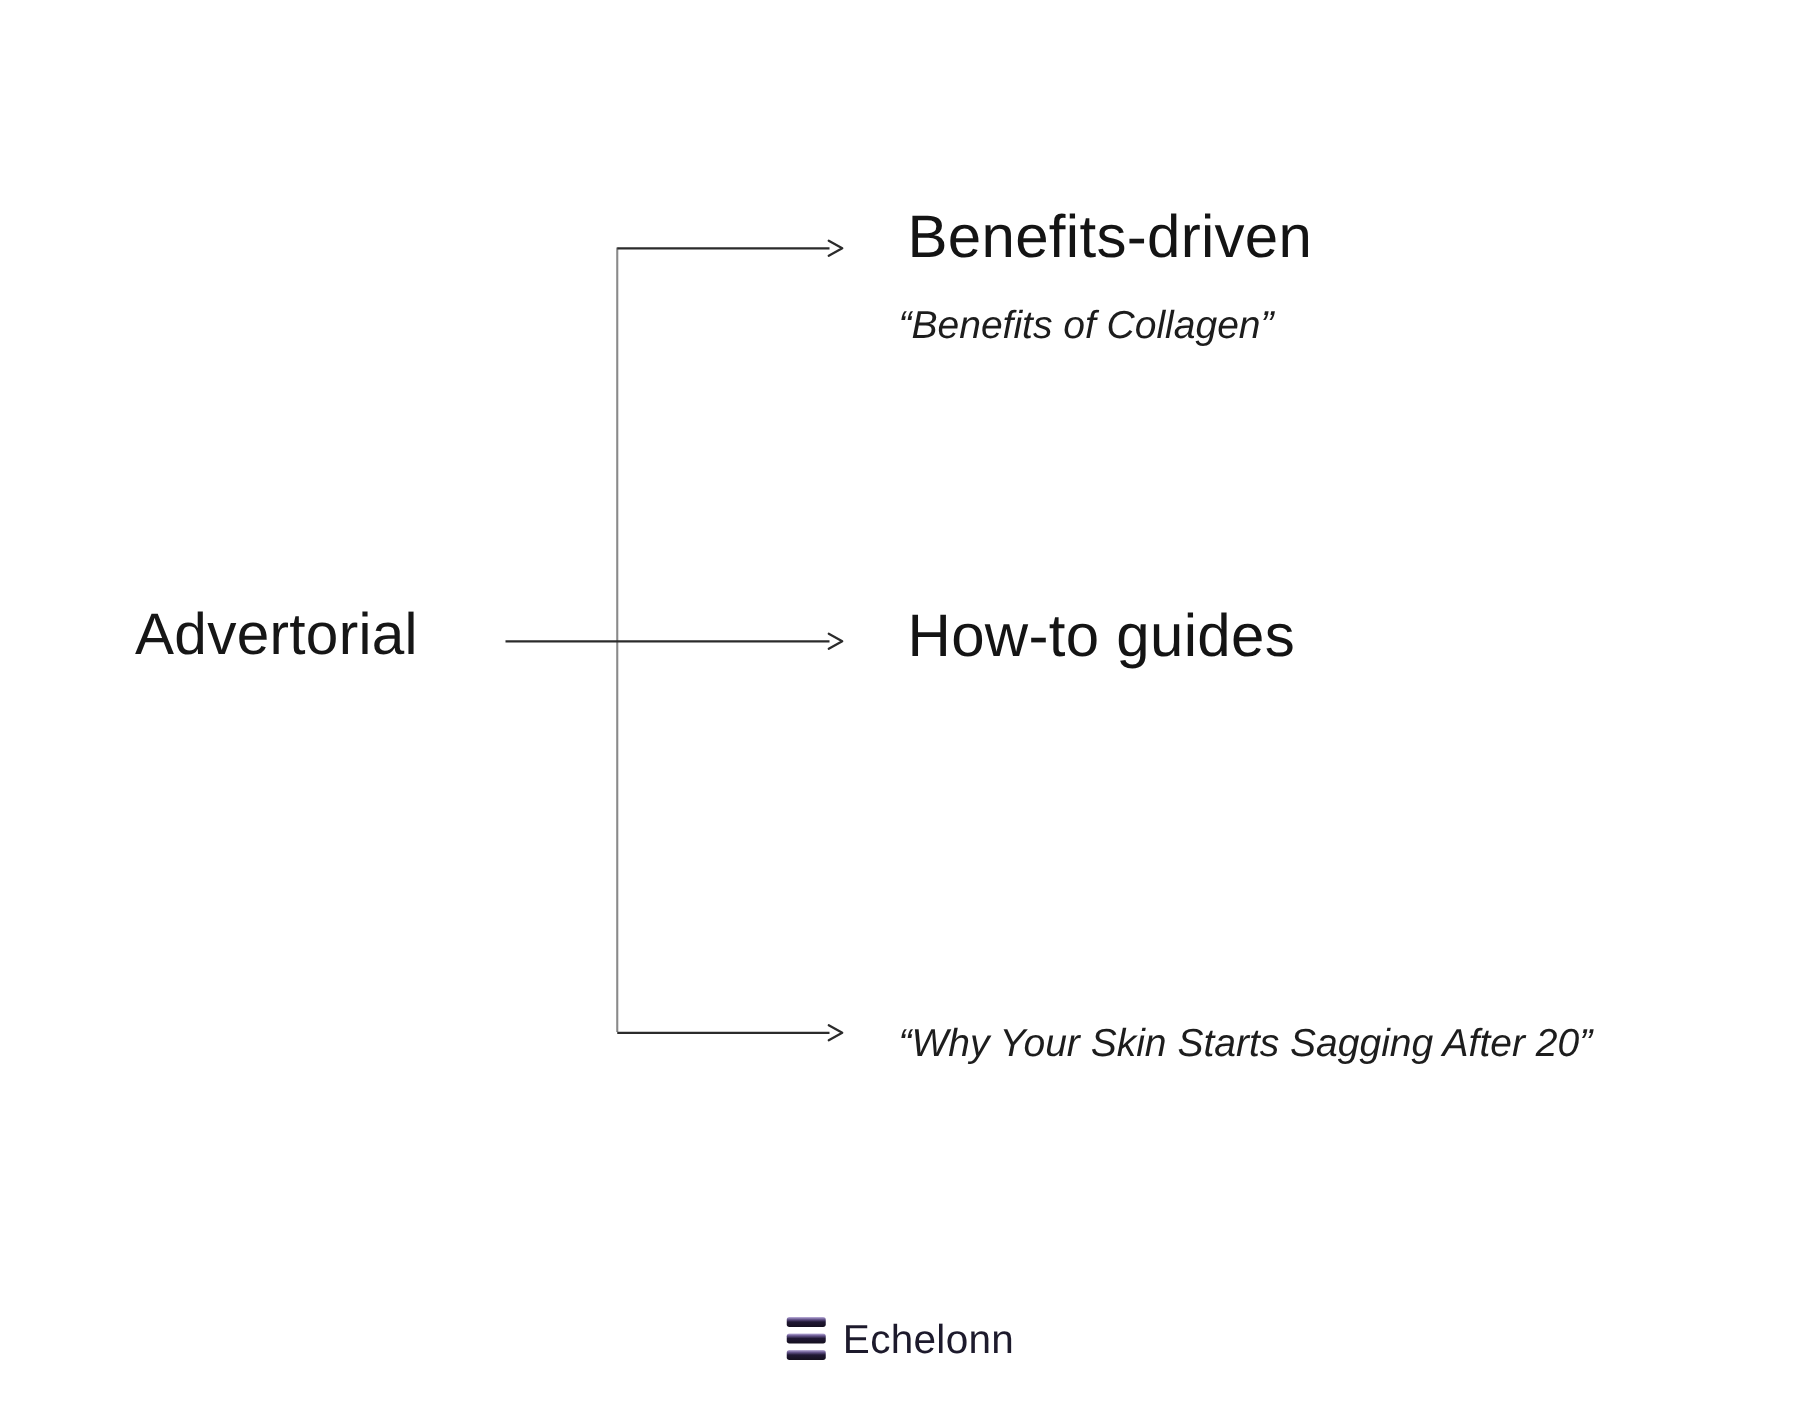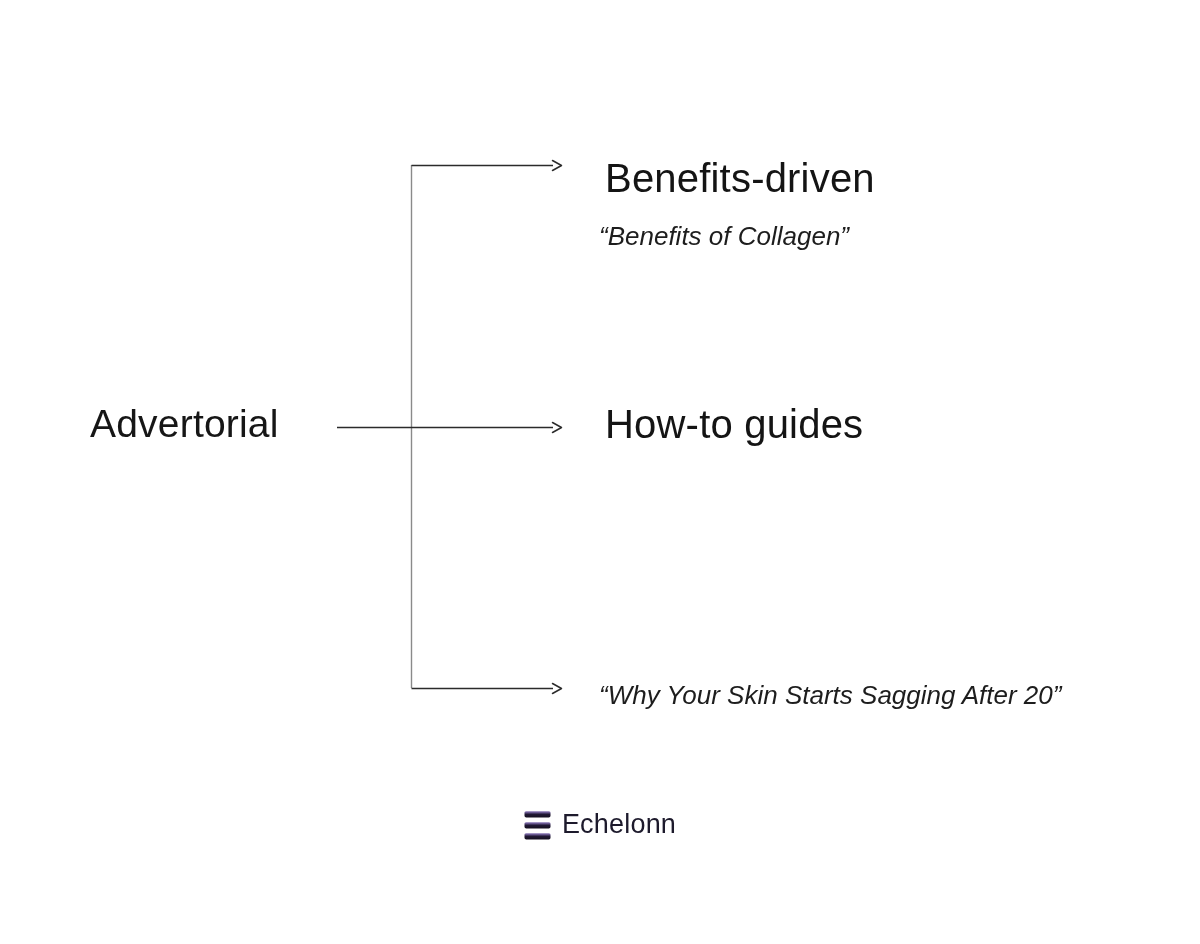--- a/index.html
+++ b/index.html
@@ -43,30 +43,30 @@
     letter-spacing: 0.2px;
     margin-left: 6px;
   }
   .branch-example {
     font-style: italic;
     font-size: 26px;
     line-height: 32px;
     color: #1d1d1d;
     margin-top: 18px;
   }
-  .branch-1 { top: 154px; }
+  .branch-1 { top: 134px; }
   .branch-2 { top: 400px; }
   .branch-3 { top: 661px; }
   .footer {
     position: absolute;
     left: 0;
-    top: 809px;
+    top: 878px;
     width: 100%;
     display: flex;
-    align-items: flex-end;
+    align-items: flex-start;
     justify-content: center;
     gap: 11px;
   }
   .brand-name {
     font-size: 27px;
     font-weight: 500;
     color: #1d1a2c;
     letter-spacing: 0.2px;
   }
   .logo-icon { display: block; }

